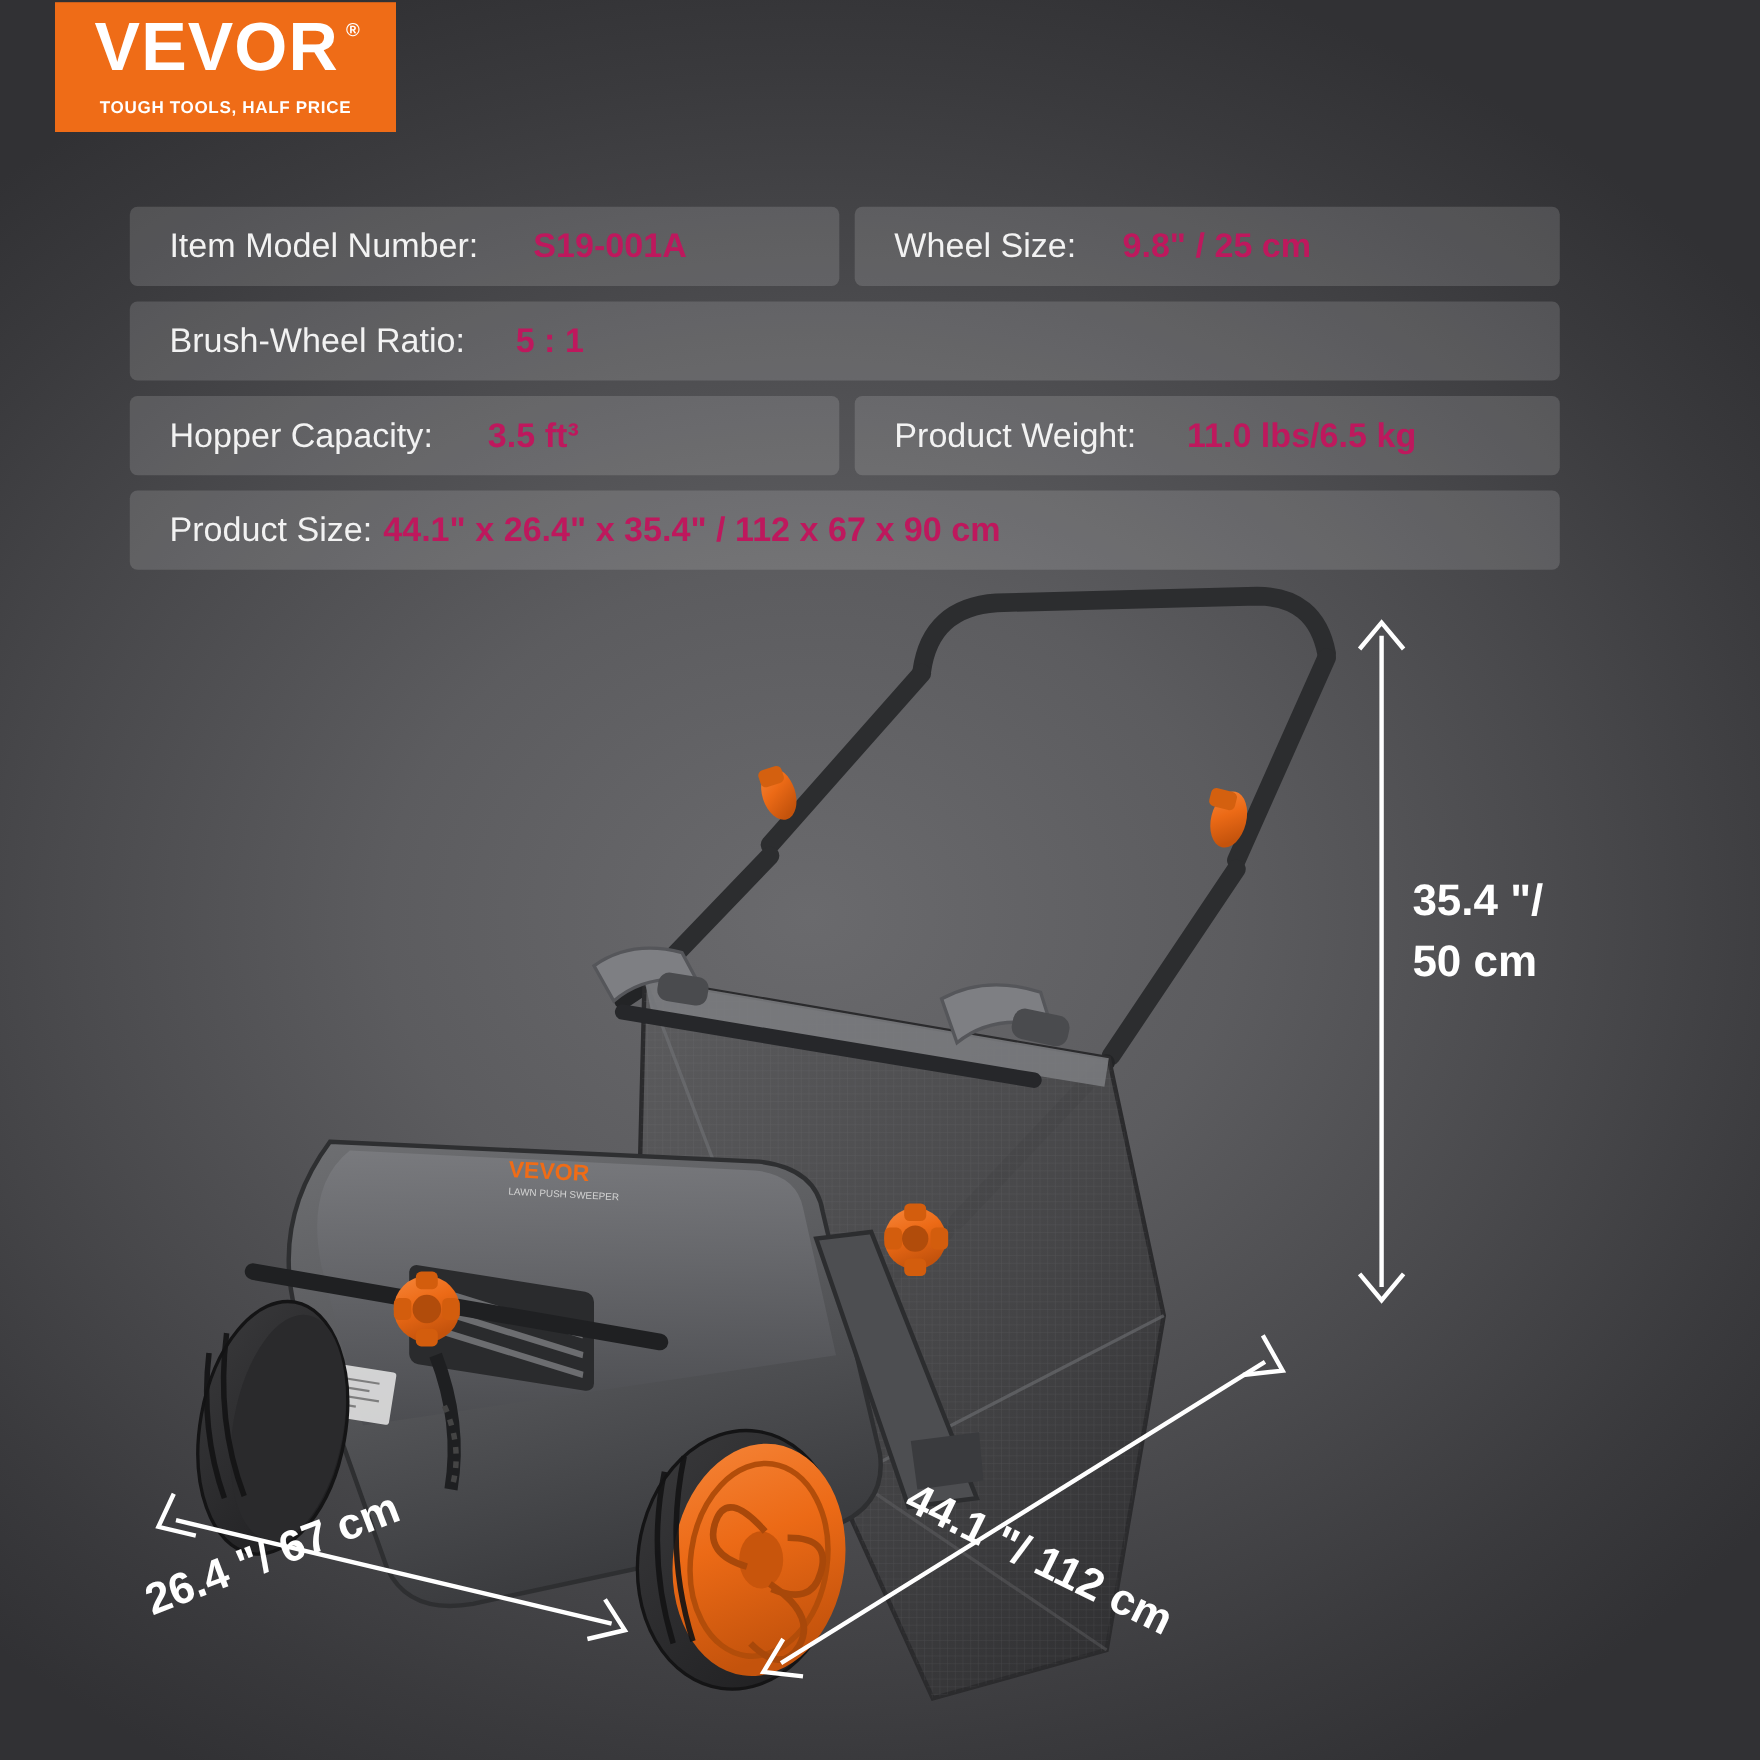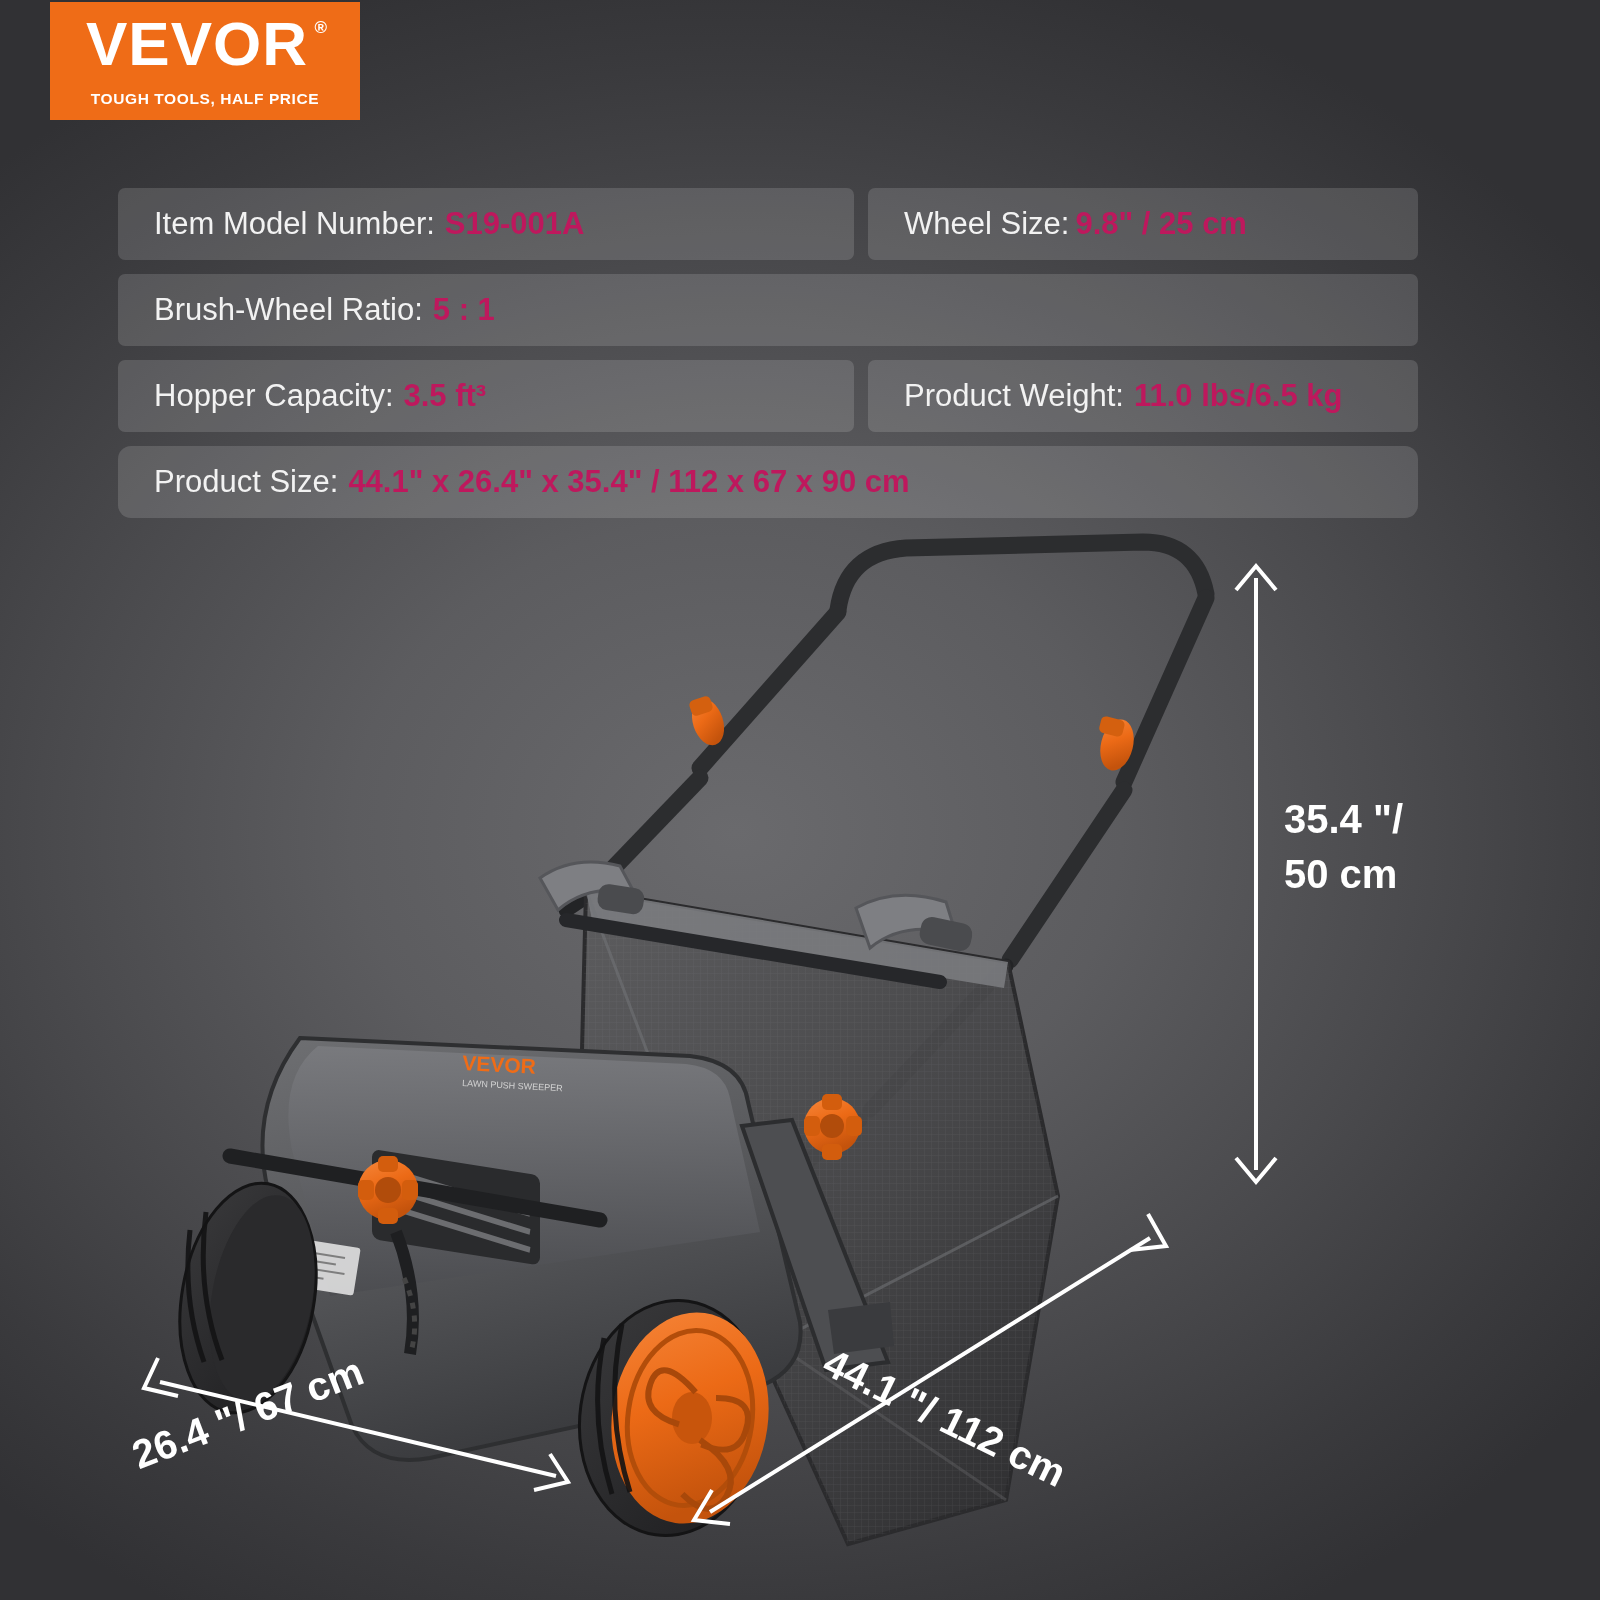--- a/index.html
+++ b/index.html
@@ -34,23 +34,23 @@
   .specrow{display:flex;gap:14px;margin-bottom:14px;}
   .cell{
     background:rgba(255,255,255,0.14);
     border-radius:7px;
     height:72px;
     display:flex;align-items:center;
     padding:0 36px;
     box-sizing:border-box;
     white-space:nowrap;
   }
-  .cell.left{width:736px;}
-  .cell.right{flex:1;}
-  .cell.full{width:100%;border-radius:13px;}
+  .cell.left{width:645px;gap:40px;}
+  .cell.right{flex:1;gap:36px;}
+  .cell.full{width:100%;}
   .lbl{font-size:31px;color:#f2f2f2;font-weight:400;}
   .val{font-size:31px;color:#be185d;font-weight:bold;margin-left:10px;}
   .val.tight{margin-left:6px;}
 
   
   .product{position:absolute;left:0;top:490px;width:1300px;height:1110px;}
   svg.art{position:absolute;left:0;top:0;}
 
   
   .dimtext{position:absolute;font-weight:bold;color:#fff;}

